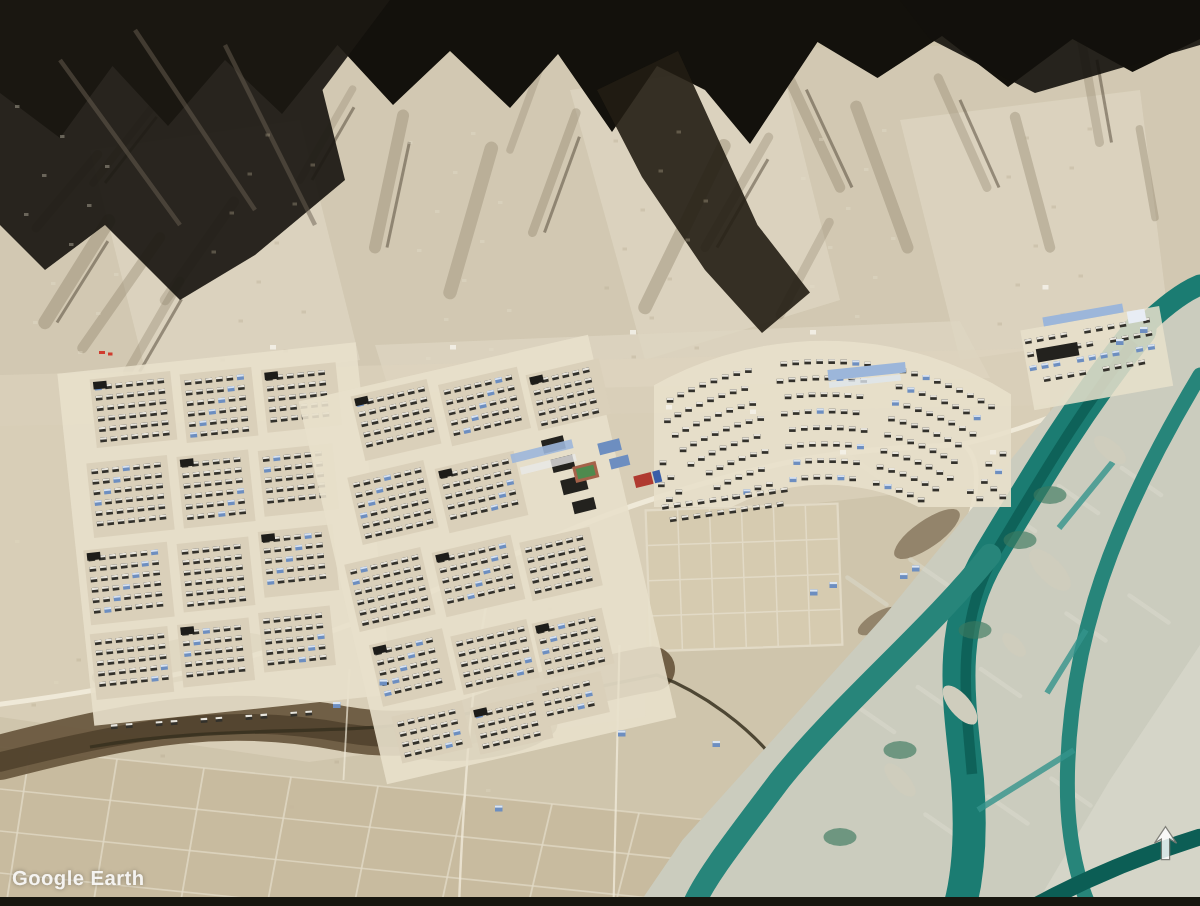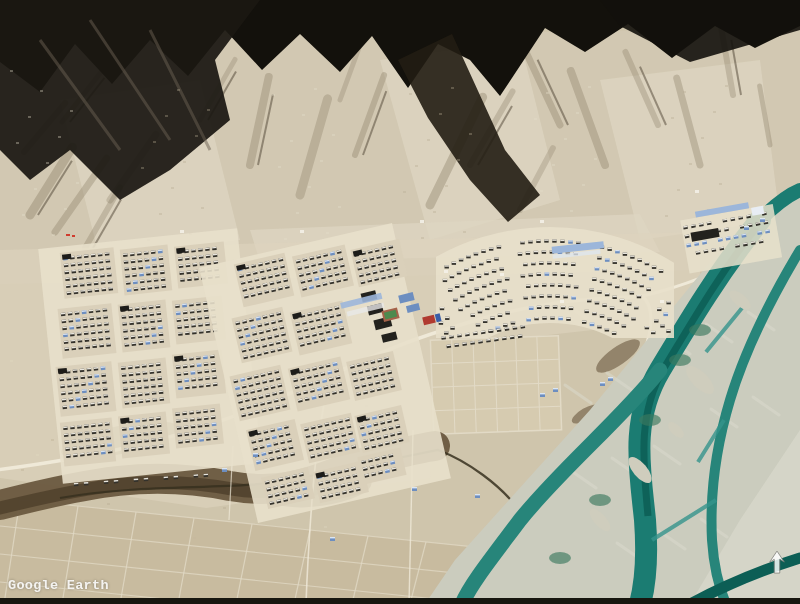--- a/index.html
+++ b/index.html
@@ -1,17 +1,17 @@
 <!DOCTYPE html>
 <html><head>
 <meta charset="utf-8">
 <style>
   html,body{margin:0;padding:0;background:#000;}
   .stage{position:relative;width:800px;height:604px;overflow:hidden;
-         font-family:Liberation Mono, monospace;background:#cfc5ac;}
+         font-family:Liberation Sans, sans-serif;background:#cfc5ac;}
   #scene{position:absolute;left:0;top:0;width:800px;height:604px;display:block;}
   .watermark{position:absolute;left:8px;bottom:11px;font-size:13.5px;font-weight:600;
              letter-spacing:.3px;color:rgba(255,255,255,.88);
              text-shadow:0 0 3px rgba(0,0,0,.35);user-select:none;}
   .bottombar{position:absolute;left:0;bottom:0;width:100%;height:6px;}
   .north{position:absolute;right:12px;bottom:26px;width:22px;height:30px;opacity:.9;}
 </style>
 </head>
 <body>
 

